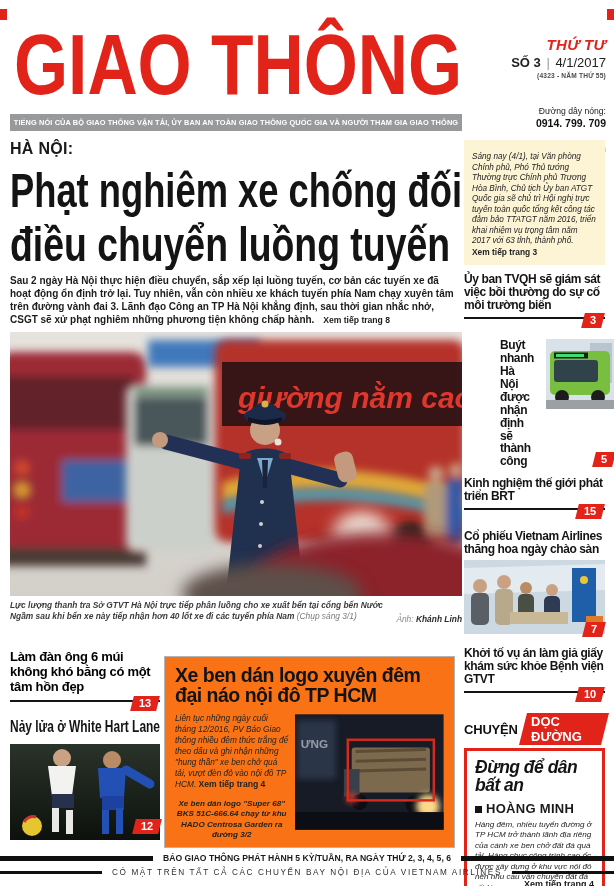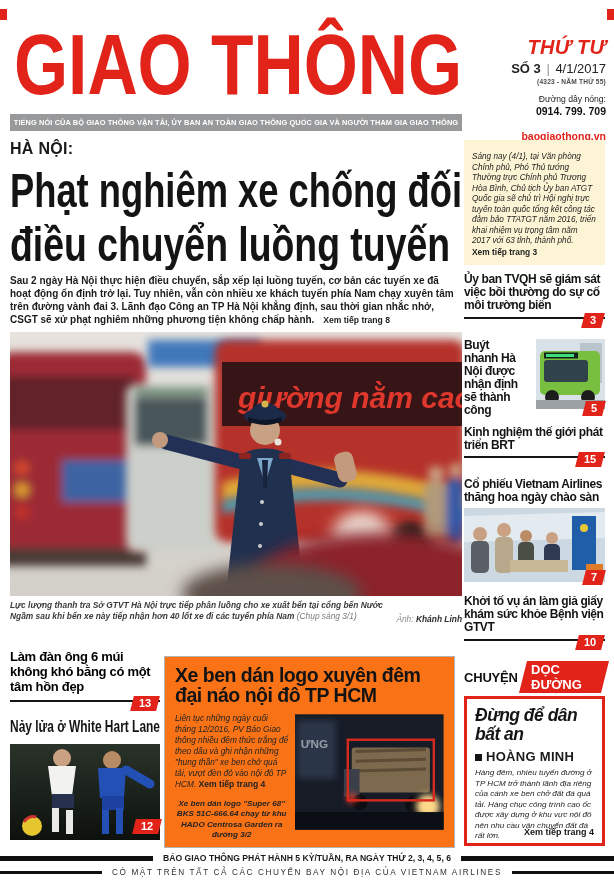--- a/index.html
+++ b/index.html
@@ -8,26 +8,26 @@
   .page { position:relative; width:614px; height:886px; background:#fff; margin:0 auto; overflow:hidden; color:#161616; }
 
   
   .corner { position:absolute; top:9px; width:7px; height:11px; background:#e2231a; }
   .corner.left { left:0; } .corner.right { right:0; }
 
   
   .logo-svg { position:absolute; left:14px; top:4px; }
   .tagline { position:absolute; left:10px; top:114px; width:452px; height:17px; background:#98999b; color:#fff; font-size:7.4px; font-weight:bold; text-align:center; line-height:17px; letter-spacing:.1px; }
   .mast-right { position:absolute; right:8px; top:36px; width:132px; text-align:right; }
-  .weekday { color:#e2231a; font-weight:bold; font-style:italic; font-size:20px; letter-spacing:.3px; }
+  .weekday { color:#e2231a; font-weight:bold; font-style:italic; font-size:15px; letter-spacing:.3px; }
   .issueline { font-size:13px; margin-top:2px; color:#222; }
   .issueline .iss { font-weight:bold; }
   .issueline .sep { color:#999; font-weight:normal; padding:0 2px; }
   .issuenote { font-size:6.6px; font-weight:bold; color:#4c4c4c; margin-top:2px; letter-spacing:.2px; }
-  .hotline-label { font-size:8.6px; color:#222; margin-top:9px; }
+  .hotline-label { font-size:8.6px; color:#222; margin-top:27px; }
   .hotline { font-size:10.5px; font-weight:bold; color:#111; margin-top:1px; }
   .website { font-size:10.5px; font-weight:bold; color:#e2231a; margin-top:13px; }
 
   
   .main-left { position:absolute; left:10px; top:140px; width:452px; }
   .kicker { font-size:16px; font-weight:bold; color:#1a1a1a; letter-spacing:.3px; }
   .headline-svg { display:block; margin-top:0; }
   .lede { margin-top:4px; font-size:10px; font-weight:bold; line-height:1.3; color:#1c1c1c; height:54px; overflow:hidden; }
   .lede .cont { font-size:8.6px; white-space:nowrap; margin-left:6px; }
   .mainphoto { display:block; margin-top:4px; }
@@ -59,21 +59,21 @@
   .feature-caption { margin-top:9px; font-style:italic; font-weight:bold; font-size:8.1px; line-height:1.3; color:#222; text-align:center; }
 
   
   .sidebar { position:absolute; left:464px; top:140px; width:141px; }
   .ybox { background:#fdf4d5; padding:8px 8px 7px; margin-bottom:8px; }
   .ybox-title { font-size:12.6px; font-weight:bold; line-height:1.1; letter-spacing:-.3px; color:#141414; }
   .ybox-body { margin-top:4px; font-style:italic; font-size:8.2px; line-height:1.28; color:#222; }
   .ybox-body .cont { font-weight:bold; font-style:normal; font-size:8.4px; white-space:nowrap; }
   .sb-item { margin-bottom:9px; }
   .sb-title { font-size:12px; font-weight:bold; line-height:1.08; letter-spacing:-.4px; color:#141414; }
-  .sb-row { display:flex; gap:12px; }
+  .sb-row { display:flex; gap:12px;margin-left:36px; }
   .sb-row .sb-title { width:68px; }
   .imgwrap { position:relative; }
   .imgwrap .pbadge { position:absolute; right:1px; bottom:1px; }
 
   
   .colbox-head { display:flex; align-items:center; margin-bottom:3px; margin-top:4px; }
   .colbox-head .plain { font-size:13px; font-weight:bold; color:#111; letter-spacing:-.2px; }
   .colbox-head .hl { margin-left:5px; background:#e2231a; color:#fff; font-size:13px; font-weight:bold; padding:1px 8px; transform:skewX(-14deg); }
   .colbox-head .hl span { display:inline-block; transform:skewX(14deg); }
   .colbox { border:3px solid #e2231a; padding:7px 8px 6px; height:150px; position:relative; overflow:hidden; }

